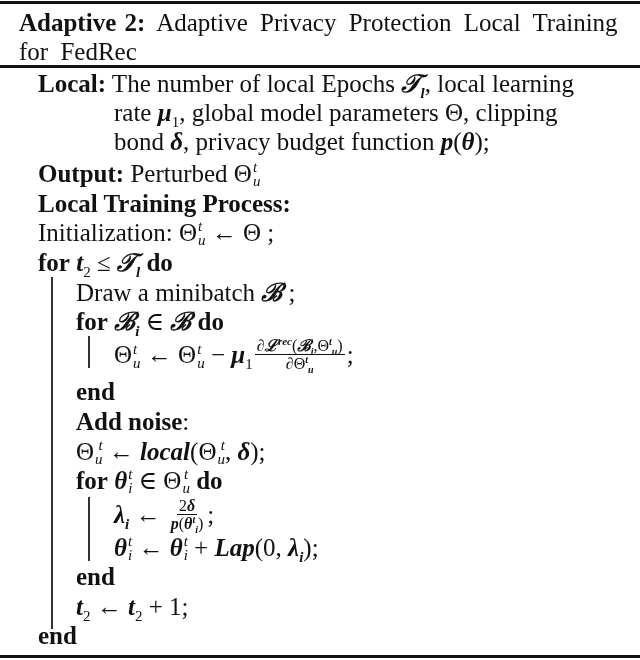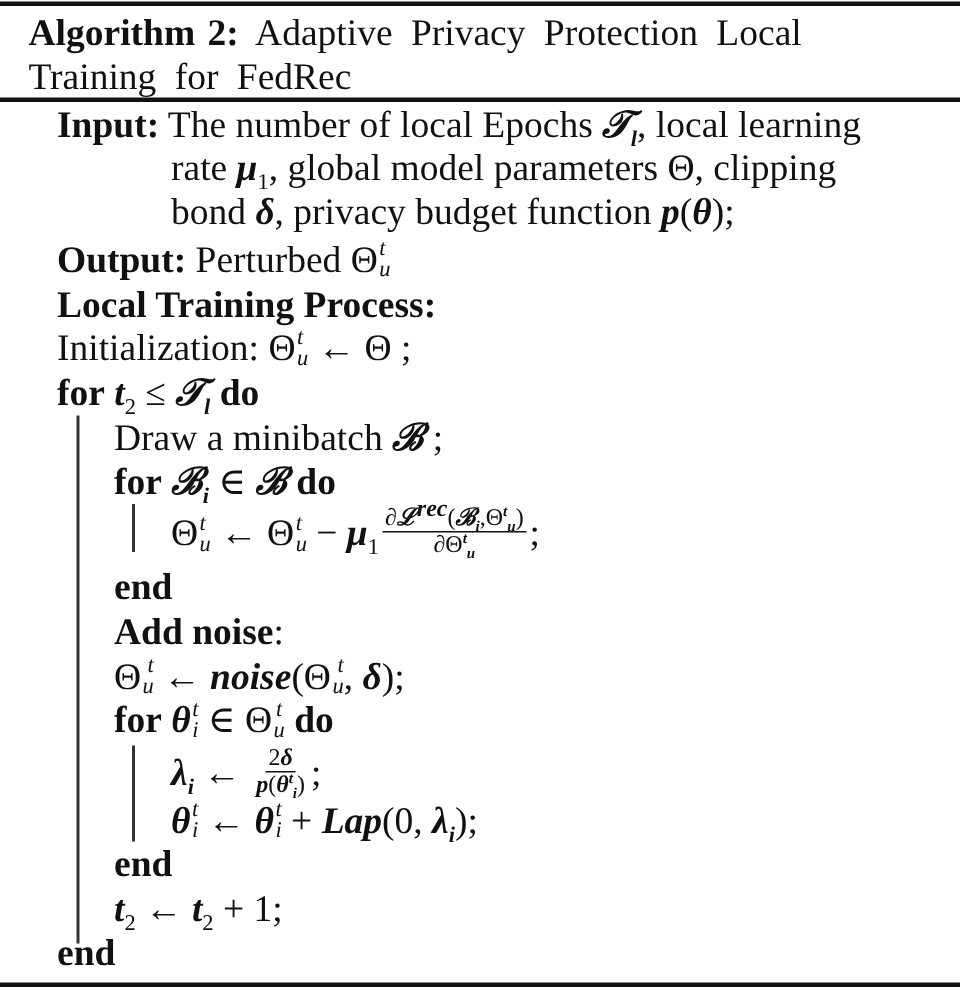--- a/index.html
+++ b/index.html
@@ -20,28 +20,28 @@
   .frac .num { border-bottom:1.2px solid #111; padding:0 2px; }
   .frac .den { padding:0 2px; }
   .vbar { position:absolute; width:1.5px; background:#333; }
 </style>
 </head>
 <body>
 
 <div class="rule top"></div>
 
 <div class="caption">
-  <b>Algorithm 2:</b>
+  <b>Adaptive 2:</b>
   <span>Adaptive Privacy Protection Local Training for FedRec</span>
 </div>
 
 <div class="rule mid"></div>
 
 <div class="line" style="left:38px; top:70px;">
-  <span class="kw">Input:</span>
+  <span class="kw">Local:</span>
   <span>The number of local Epochs <span class="m">𝒯<sub>l</sub></span>, local learning</span>
 </div>
 <div class="line" style="left:114px; top:99px;">
   rate <span class="m">μ</span><sub>1</sub>, global model parameters Θ, clipping
 </div>
 <div class="line" style="left:114px; top:128px;">
   bond <span class="m">δ</span>, privacy budget function <span class="m">p</span>(<span class="m">θ</span>);
 </div>
 
 <div class="line" style="left:38px; top:160px;font-family:Liberation Serif, serif;">
@@ -79,36 +79,36 @@
 <div class="vbar" style="left:88px; top:336px; height:32px;"></div>
 
 <div class="line" style="left:114px; top:340px;">
   Θ<span class="ss">
       <span>t</span>
       <span>u</span>
     </span> ← Θ<span class="ss">
       <span>t</span>
       <span>u</span>
     </span> − <span class="m">μ</span><sub>1</sub><span class="frac">
-      <span class="num">∂<span class="m">ℒ</span><sup class="m" style="font-size:16px">rec</sup>(<span class="m">ℬ<sub style="font-size:10px">i</sub></span>,Θ<sup class="m" style="font-size:10px">t</sup><sub class="m" style="font-size:10px">u</sub>)</span>
+      <span class="num">∂<span class="m">ℒ</span><sup class="m" style="font-size:11px">rec</sup>(<span class="m">ℬ<sub style="font-size:10px">i</sub></span>,Θ<sup class="m" style="font-size:10px">t</sup><sub class="m" style="font-size:10px">u</sub>)</span>
       <span class="den">∂Θ<sup class="m" style="font-size:10px">t</sup><sub class="m" style="font-size:10px">u</sub></span>
     </span>;
 </div>
 
 <div class="line kw" style="left:76px; top:378px;">end</div>
 
 <div class="line" style="left:76px; top:408px;">
   <span class="kw">Add noise</span>:
 </div>
 
 <div class="line" style="left:76px; top:438px;text-align:right;">
   Θ<span class="ss">
       <span>t</span>
       <span>u</span>
-    </span> ← <span class="m">noise</span>(Θ<span class="ss">
+    </span> ← <span class="m">local</span>(Θ<span class="ss">
       <span>t</span>
       <span>u</span>
     </span>, <span class="m">δ</span>);
 </div>
 
 <div class="line" style="left:76px; top:467px;text-align:center;">
   <span class="kw">for</span> <span class="m">θ</span><span class="ss">
       <span>t</span>
       <span>i</span>
     </span> ∈ Θ<span class="ss">

